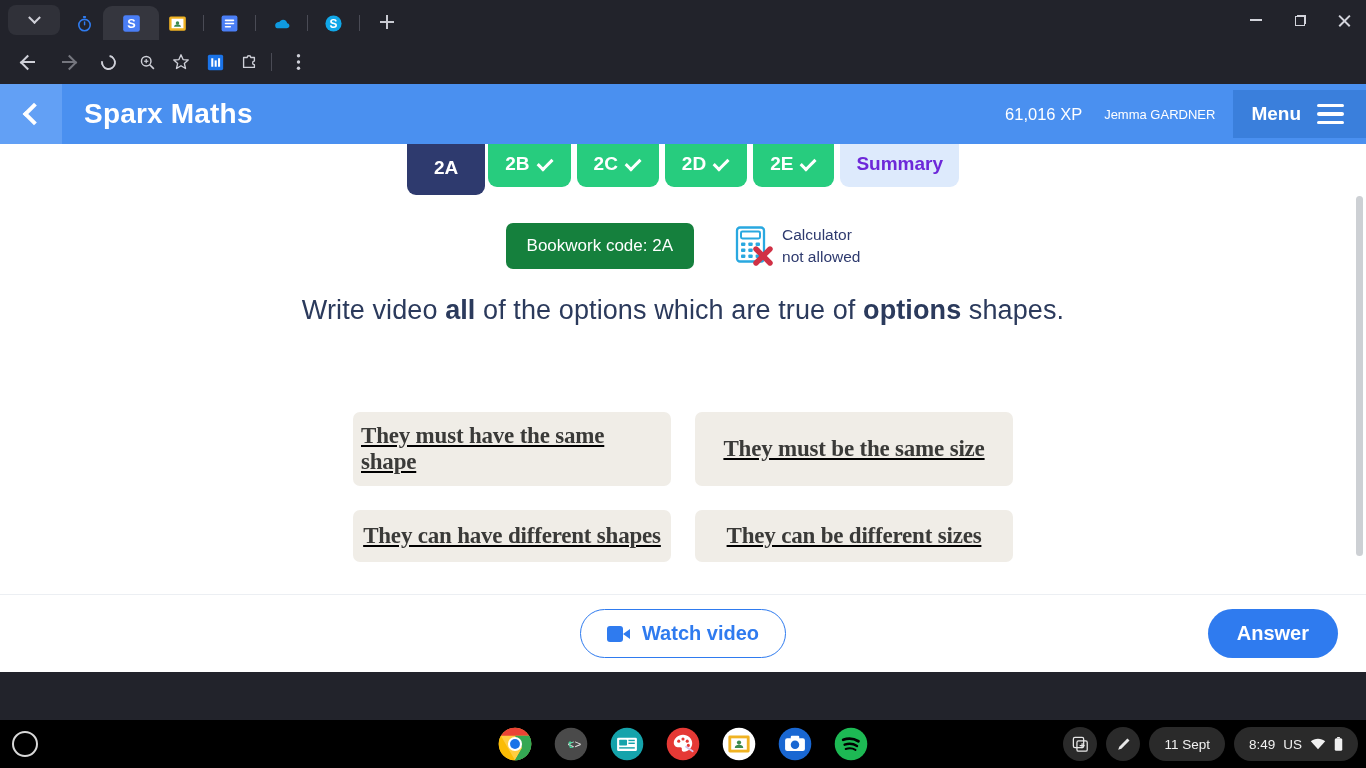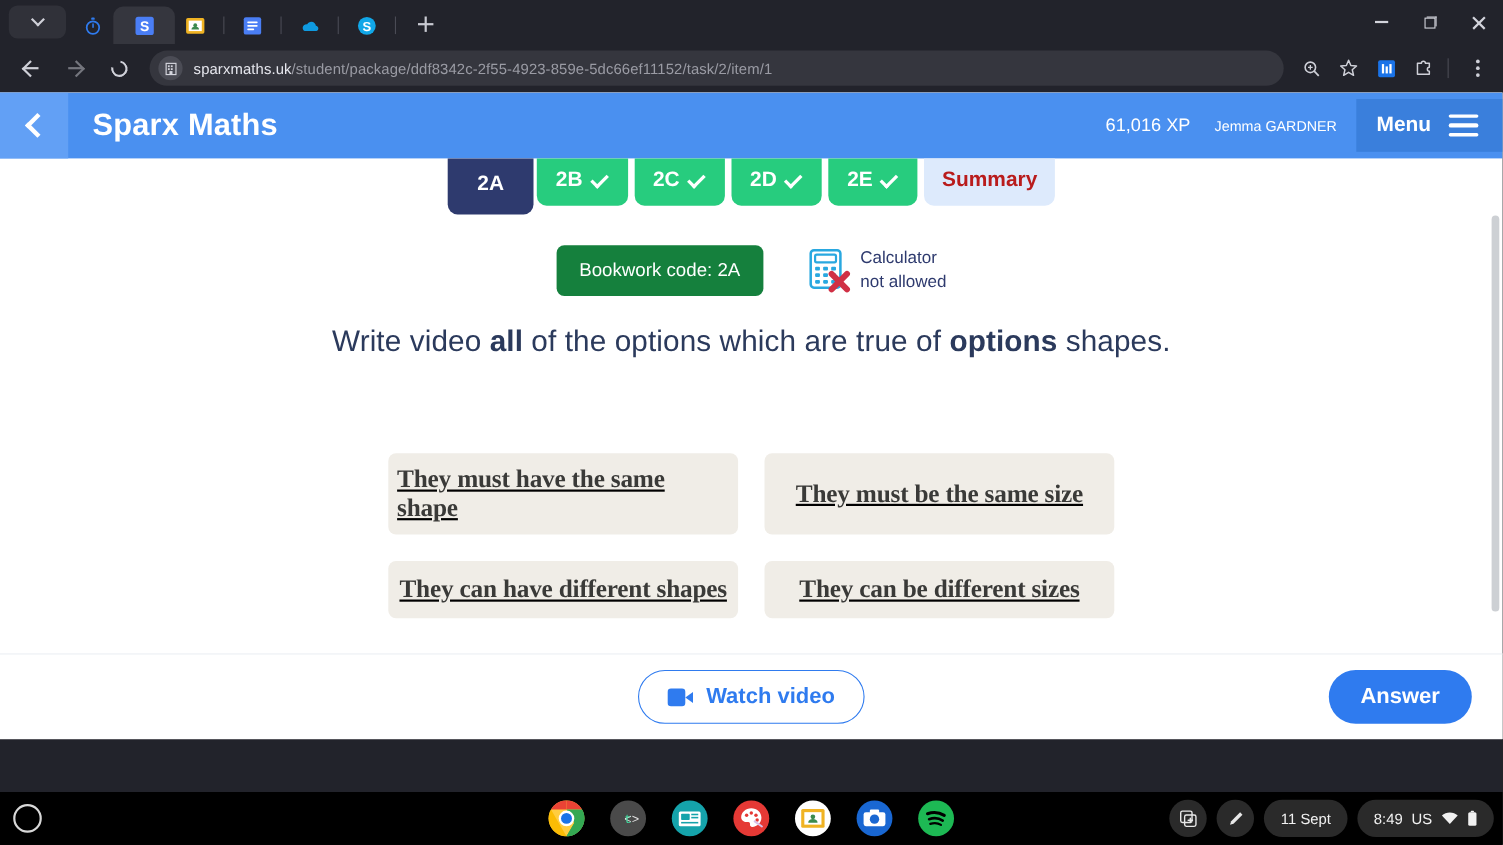--- a/index.html
+++ b/index.html
@@ -126,21 +126,21 @@
   .content { position: relative; height: calc(100% - 60px); }
 
   .tabs-row { display:flex; justify-content:center; align-items:flex-start; padding-top: 0; }
   .qtab {
     font-size: 19px; font-weight: 700; color:#fff;
     display:flex; align-items:center; gap: 9px; cursor:pointer;
     border-radius: 0 0 9px 9px;
   }
   .qtab.active { background:#2e3a6e; padding: 13px 27px 16px; margin-top:0; }
   .qtab.done { background:#27cc7e; padding: 9px 17px 12px; margin: 0 3px; }
-  .qtab.summary { background:#ddeafc; color:#b91c1c; padding: 9px 16px 12px; margin-left: 3px; }
+  .qtab.summary { background:#ddeafc; color:#6d28d9; padding: 9px 16px 12px; margin-left: 3px; }
   .tick { width: 15px; height: 9px; border-left:3.4px solid #fff; border-bottom:3.4px solid #fff; transform: rotate(-45deg) translateY(-2px); }
 
   .meta-row { display:flex; align-items:center; justify-content:center; gap: 40px; margin-top: 28px; }
   .bookwork {
     background:#15803d; color:#fff; font-size:17px;
     padding: 13px 21px; border-radius: 7px; cursor:pointer;
   }
   .calc { display:flex; align-items:center; gap: 8px; }
   .calc-txt { color:#2e3a6e; font-size: 15.5px; line-height: 1.45; }
 
@@ -286,33 +286,20 @@
     <div class="navbtn">
         <span class="arr back"></span>
       </div>
     <div class="navbtn">
         <span class="arr fwd"></span>
       </div>
     <div class="navbtn">
         <span class="reload"></span>
       </div>
 
-    <div class="omnibox">
-      <span class="site-ico">
-        <svg width="13" height="13" viewBox="0 0 16 16">
-          <rect x="2.5" y="2" width="11" height="12.5" fill="none" stroke="#d4d5dd" stroke-width="1.3"></rect>
-          <rect x="4.5" y="4.2" width="2" height="2" fill="#d4d5dd"></rect>
-          <rect x="7.8" y="4.2" width="2" height="2" fill="#d4d5dd"></rect>
-          <rect x="4.5" y="7.4" width="2" height="2" fill="#d4d5dd"></rect>
-          <rect x="7.8" y="7.4" width="2" height="2" fill="#d4d5dd"></rect>
-          <rect x="6.2" y="10.6" width="3.4" height="3.9" fill="#d4d5dd"></rect>
-        </svg>
-      </span>
-      <span class="url"><span>sparxmaths.uk</span><span class="dim">/student/package/ddf8342c-2f55-4923-859e-5dc66ef11152/task/2/item/1</span></span>
-    </div>
 
     <div class="tb-icon">
       <svg width="17" height="17" viewBox="0 0 20 20">
         <circle cx="8.5" cy="8.5" r="5.6" fill="none" stroke="#cfd0d8" stroke-width="1.7"></circle>
         <line x1="12.6" y1="12.6" x2="17.5" y2="17.5" stroke="#cfd0d8" stroke-width="1.9"></line>
         <line x1="6" y1="8.5" x2="11" y2="8.5" stroke="#cfd0d8" stroke-width="1.4"></line>
         <line x1="8.5" y1="6" x2="8.5" y2="11" stroke="#cfd0d8" stroke-width="1.4"></line>
       </svg>
     </div>
     <div class="tb-icon">

